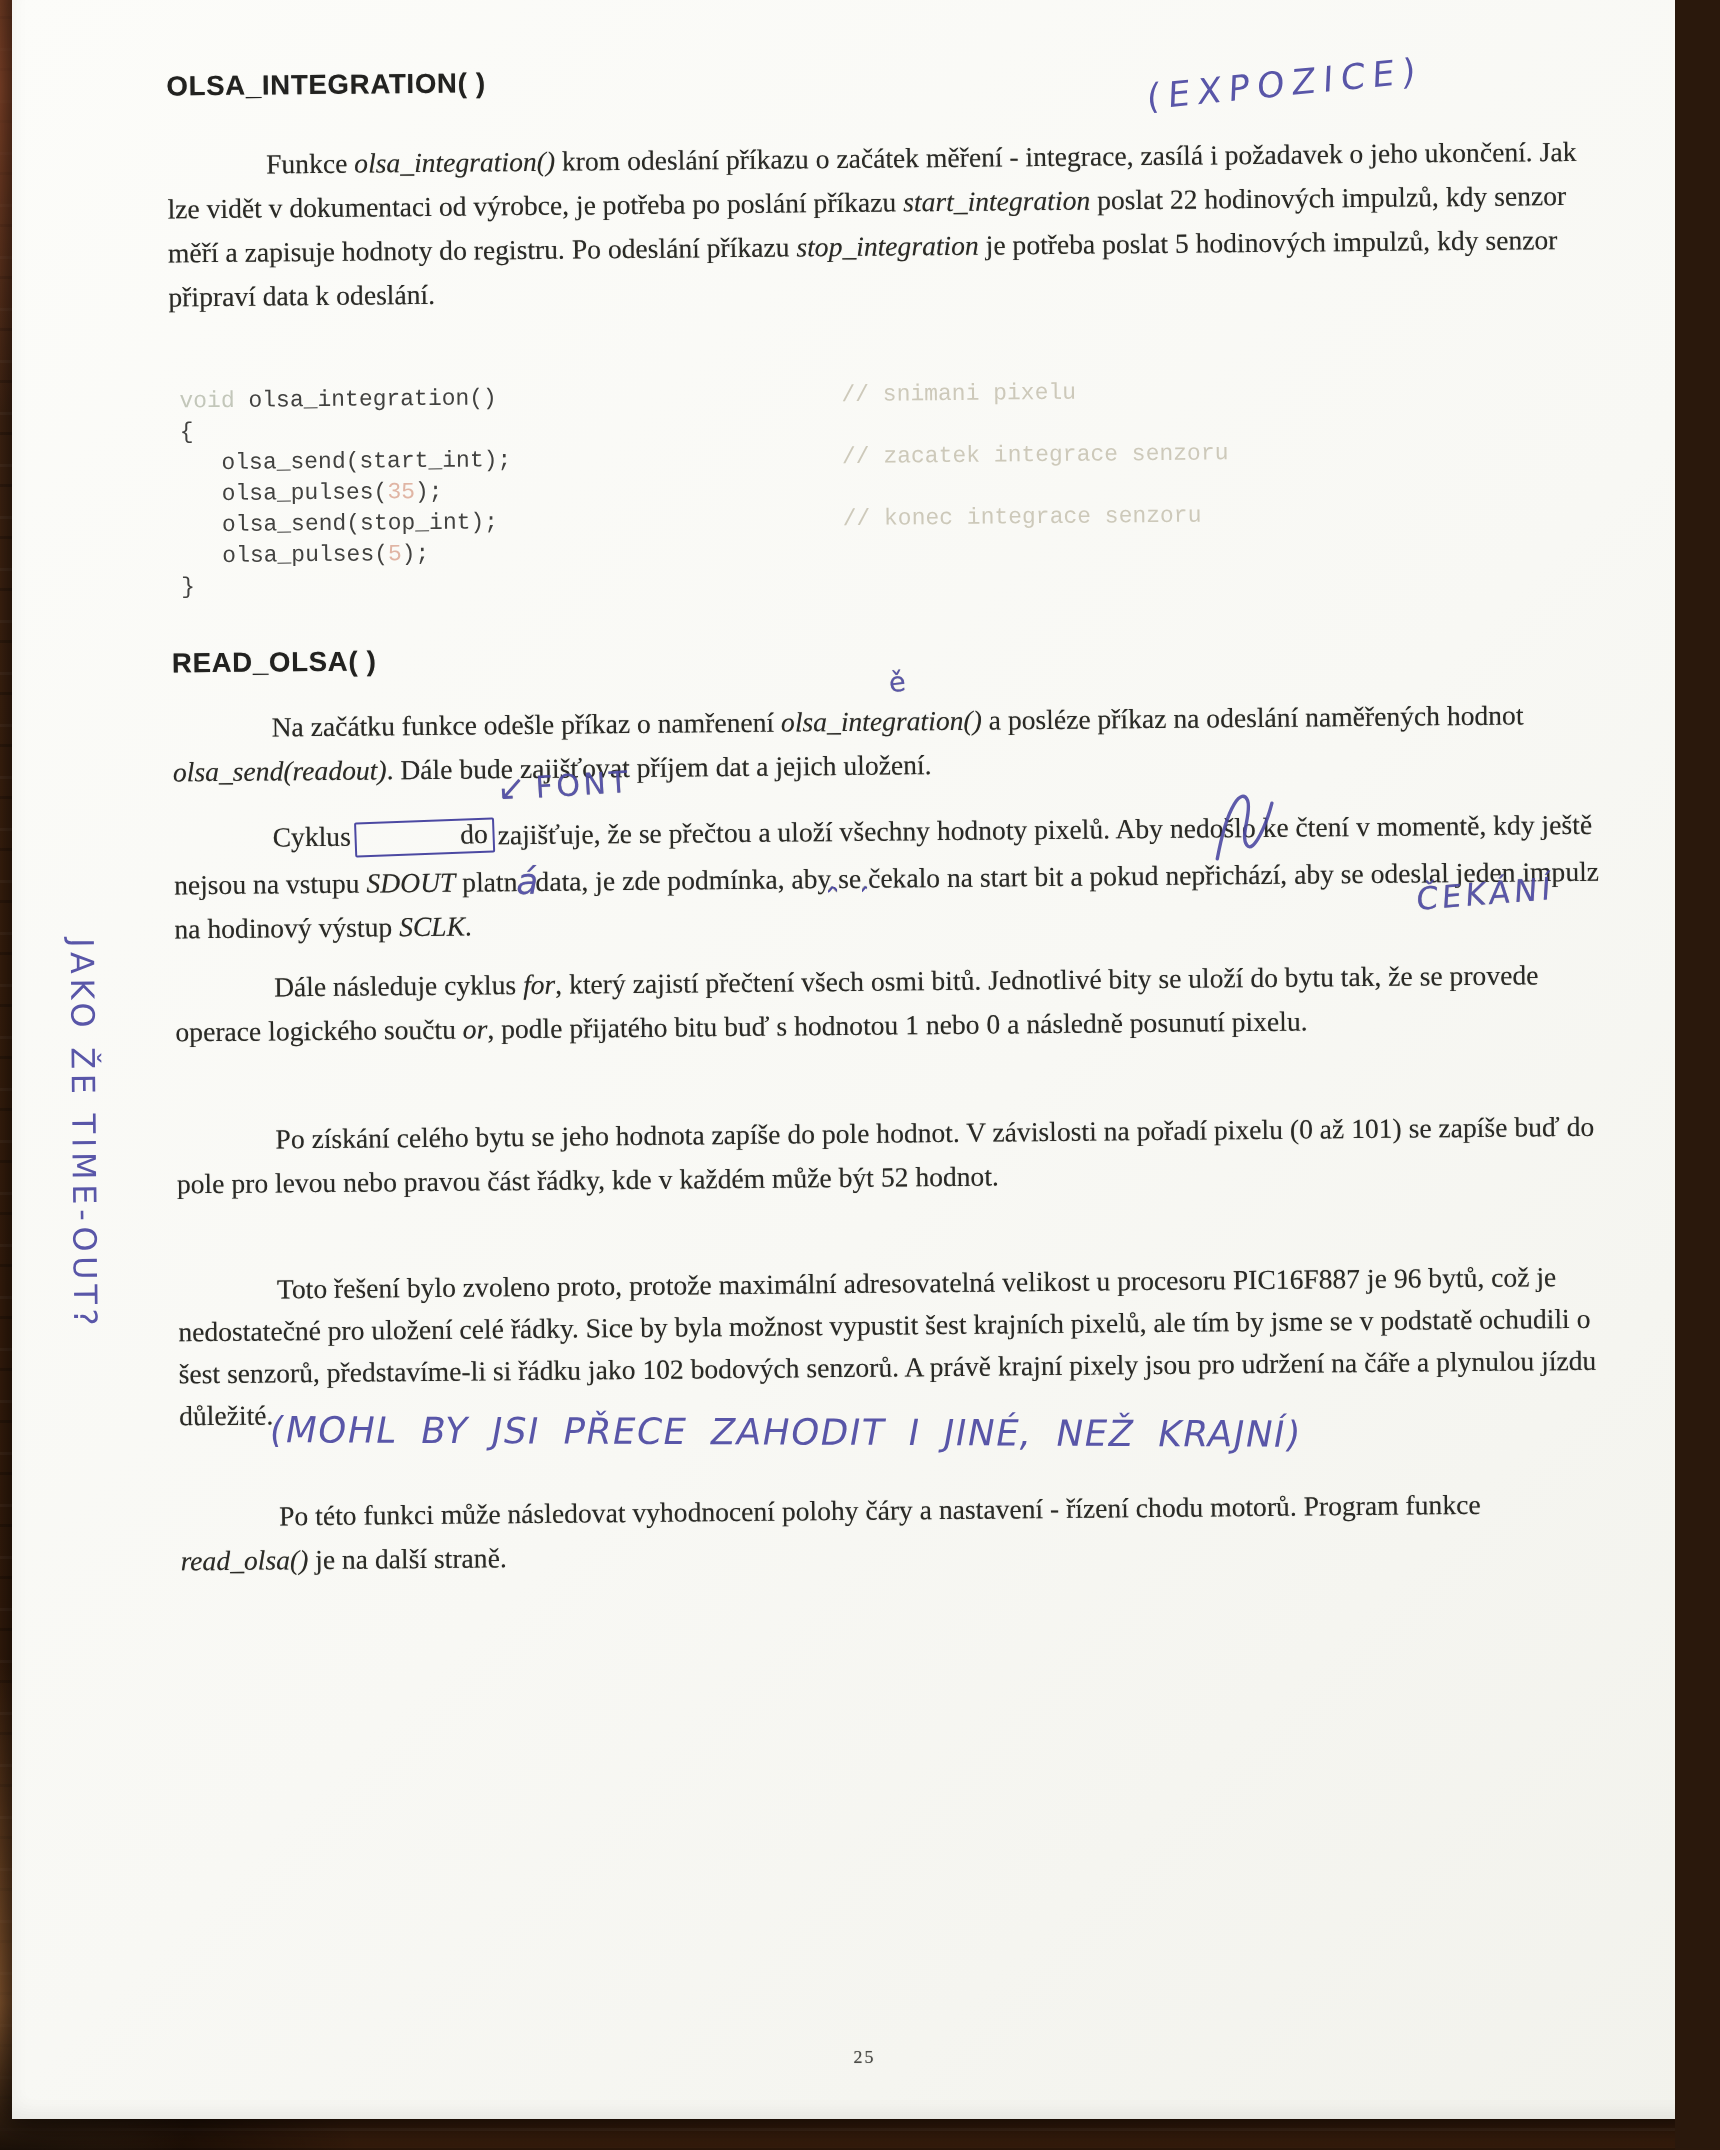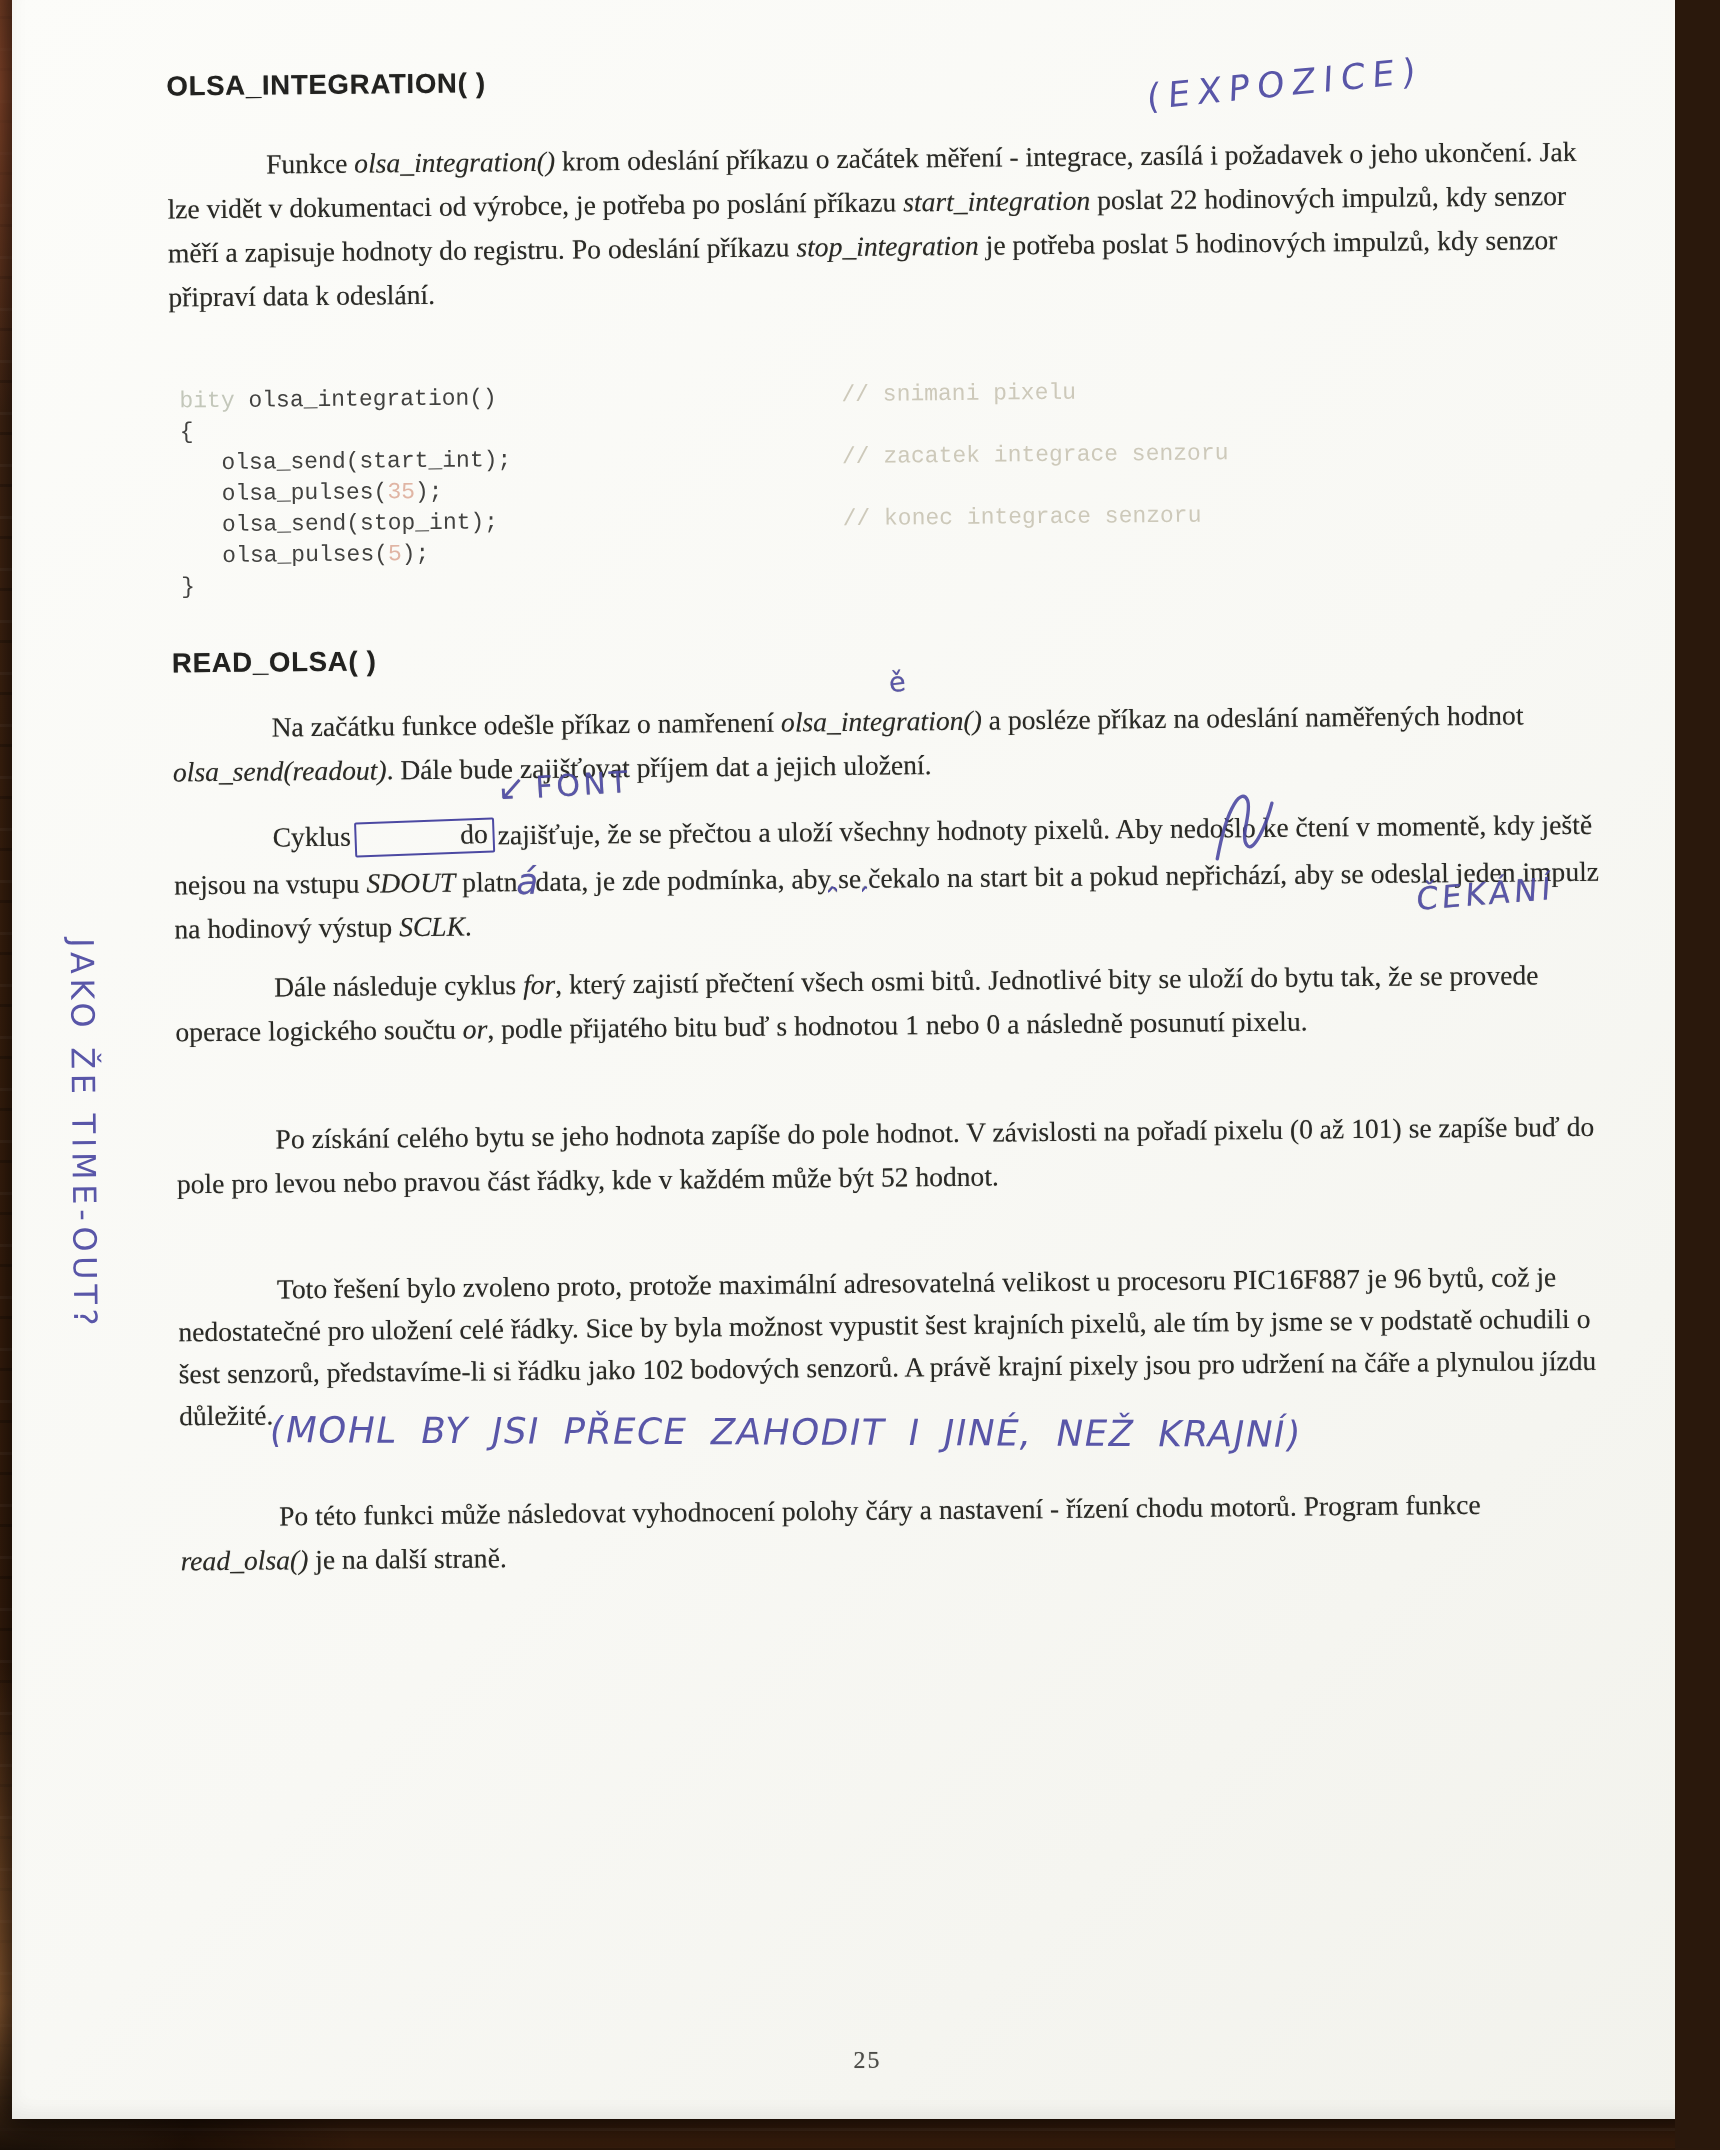--- a/index.html
+++ b/index.html
@@ -36,39 +36,39 @@
   .hw-zahodit{font-size:36px;letter-spacing:1.3px;word-spacing:10.8px;transform:rotate(0.8deg) skewX(-10deg);white-space:nowrap;}
   .hw-margin{font-size:32px;letter-spacing:4.7px;transform:rotate(90deg);transform-origin:0 0;white-space:nowrap;transform-box:border-box;}
   .hw-cekani{position:absolute;left:1143px;top:71px;font-size:31px;letter-spacing:4px;transform:rotate(-4deg) skewX(-8deg);}
   .hw-font-note{position:absolute;left:225px;top:-48px;font-size:30px;letter-spacing:3.4px;transform:rotate(-3deg);}
   .hw-arrow{font-size:34px;margin-right:6.7px;}
   .hw-inline-a{font-size:36px;position:relative;top:3.4px;margin:0 -2.7px 0 -1.3px;font-style:italic;}
   .hw-e-caron{position:absolute;left:618px;top:-34px;font-size:27px;transform:rotate(-6deg);}
   .box-do{display:inline-block;border:2px solid #4c49a2;border-radius:2px;padding:0 4.7px 2px;margin:0 3.4px;line-height:1.05;transform:rotate(-1.5deg);}
   .wavy{text-decoration:underline wavy;text-decoration-color:#4c49a2;text-decoration-thickness:2px;text-underline-offset:-2px;}
   .aby-scribble{position:absolute;left:1034px;top:-23px;}
-  .pagenum{position:absolute;left:831px;top:2078px;font-family:"Liberation Serif",serif;font-size:24px;color:#4c4c48;letter-spacing:2px;}
+  .pagenum{position:absolute;left:831px;top:2078px;font-family:"Liberation Serif",serif;font-size:18px;color:#4c4c48;letter-spacing:2px;}
 </style>
 </head>
 <body>
 
 <div class="photo">
   <div class="page">
     <div class="content">
 
       <div class="abs heading print" style="left:163px;top:95px;">OLSA_INTEGRATION( )</div>
 
       <div class="abs hw hw-expozice" style="left:1143px;top:99px;">(EXPOZICE)</div>
 
       <div class="para ind print" style="left:163px;top:168px;">
         <span>Funkce </span><span class="it">olsa_integration()</span><span> krom odeslání příkazu o začátek měření - integrace, zasílá i požadavek o jeho ukončení. Jak lze vidět v dokumentaci od výrobce, je potřeba po poslání příkazu </span><span class="it">start_integration</span><span> poslat 22 hodinových impulzů, kdy senzor měří a zapisuje hodnoty do registru. Po odeslání příkazu </span><span class="it">stop_integration</span><span> je potřeba poslat 5 hodinových impulzů, kdy senzor připraví data k odeslání.</span>
       </div>
 
       <div class="code" style="left:173px;top:411px;">
-        <div class="ln"><span class="kw">bity</span><span> olsa_integration()</span><span class="cmt">// snimani pixelu</span></div>
+        <div class="ln"><span class="kw">void</span><span> olsa_integration()</span><span class="cmt">// snimani pixelu</span></div>
         <div class="ln"><span>{</span></div>
         <div class="ln"><span>   olsa_send(start_int);</span><span class="cmt">// zacatek integrace senzoru</span></div>
         <div class="ln"><span>   olsa_pulses(</span><span class="num">35</span><span>);</span></div>
         <div class="ln"><span>   olsa_send(stop_int);</span><span class="cmt">// konec integrace senzoru</span></div>
         <div class="ln"><span>   olsa_pulses(</span><span class="num">5</span><span>);</span></div>
         <div class="ln"><span>}</span></div>
       </div>
 
       <div class="abs heading print" style="left:163px;top:672px;">READ_OLSA( )</div>
 

